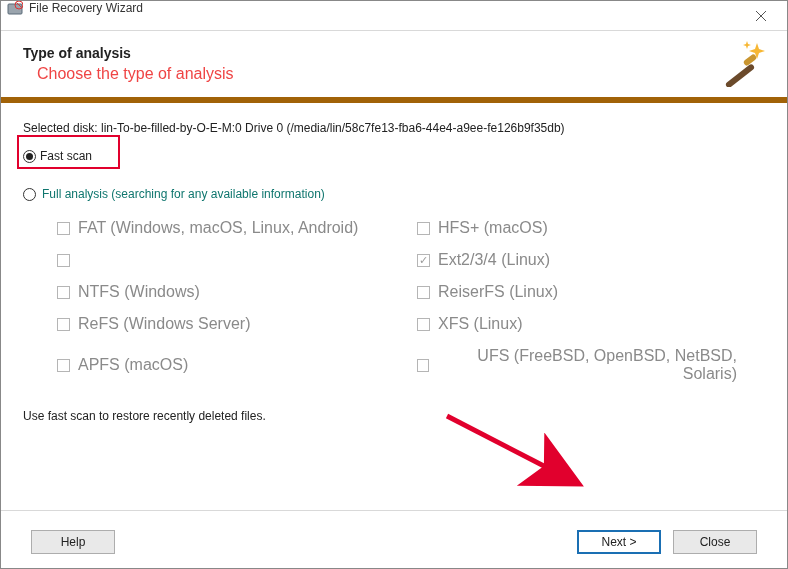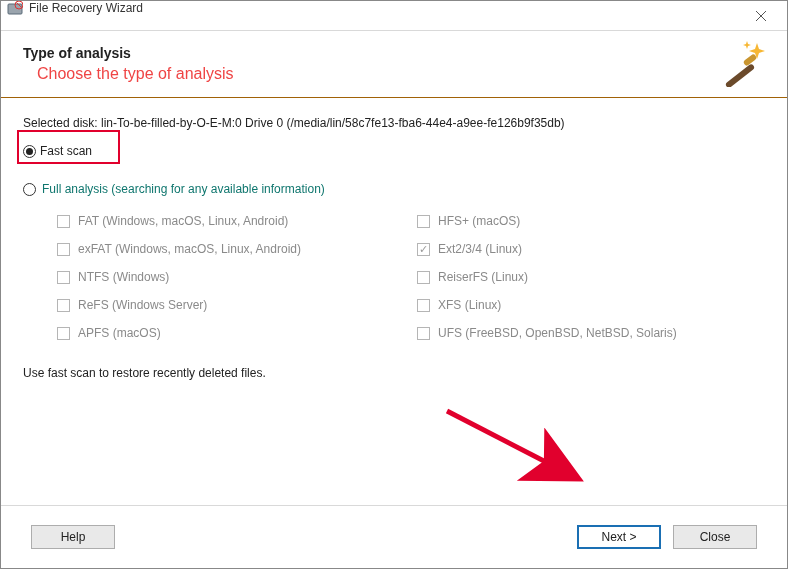--- a/index.html
+++ b/index.html
@@ -36,21 +36,21 @@
     width: 40px; height: 30px;
     display:flex; align-items:center; justify-content:center;
     color: #555;
     font-size: 14px;
   }
 
   
   .header {
     position: relative;
     padding: 14px 22px 14px 22px;
-    border-bottom: 1px solid #a16207;
+    border-bottom: 6px solid #a16207;
     background: #fff;
   }
   .header .heading {
     font-weight: 700;
     font-size: 14px;
     color: #222;
     margin: 0 0 4px 0;
   }
   .header .sub {
     font-size: 16px;
@@ -108,21 +108,22 @@
   .fs-grid {
     margin-left: 34px;
     display: grid;
     grid-template-columns: 360px 320px;
     row-gap: 14px;
     margin-bottom: 26px;
   }
   .chk-row {
     display:flex; align-items:center; gap:8px;
     color:#8a8a8a;
-    font-size:12px;
+    font-size:16px;
+    text-align:right;
   }
   .chk {
     width:13px; height:13px;
     border:1px solid #b5b5b5;
     background:#fff;
     display:inline-flex; align-items:center; justify-content:center;
     color:#9a9a9a;
   }
   .chk.checked::after {
     content:"✓";
@@ -234,21 +235,20 @@
       <span class="chk"></span>
       <span>FAT (Windows, macOS, Linux, Android)</span>
     </div>
     <div class="chk-row">
       <span class="chk"></span>
       <span>HFS+ (macOS)</span>
     </div>
 
     <div class="chk-row">
       <span class="chk"></span>
-      <span>exFAT (Windows, macOS, Linux, Android)</span>
     </div>
     <div class="chk-row">
       <span class="chk checked"></span>
       <span>Ext2/3/4 (Linux)</span>
     </div>
 
     <div class="chk-row">
       <span class="chk"></span>
       <span>NTFS (Windows)</span>
     </div>

